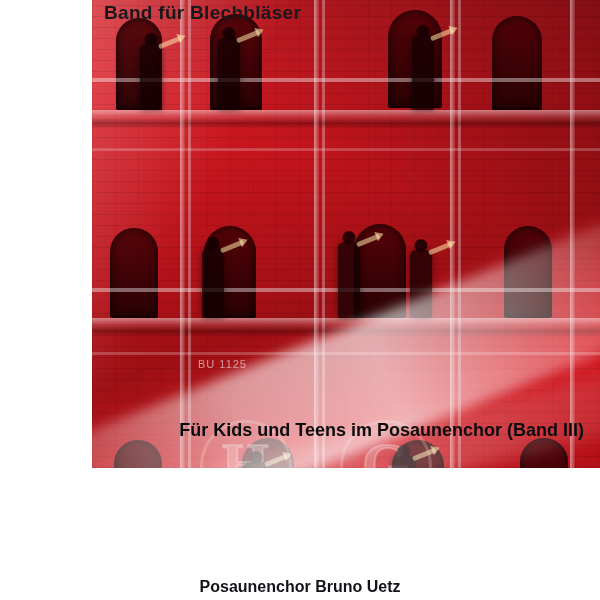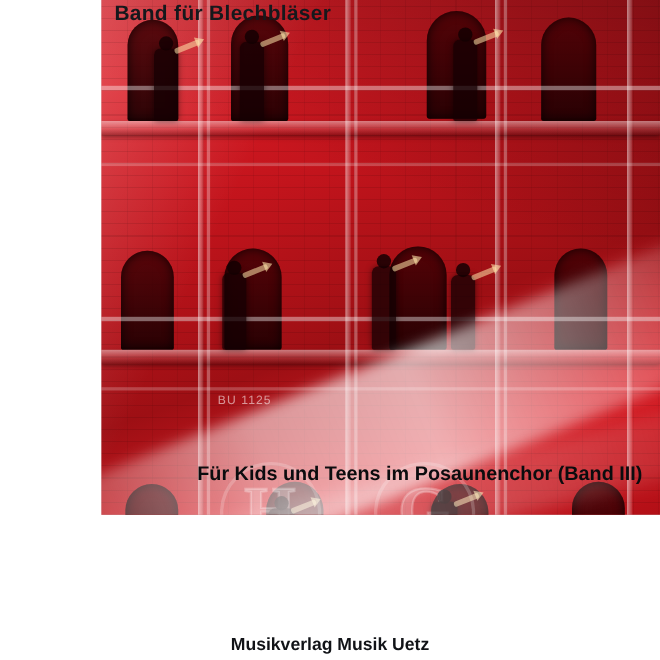--- a/index.html
+++ b/index.html
@@ -326,15 +326,15 @@
     <div class="streak2"></div>
 
     <div class="plate-number">BU 1125</div>
   </div>
 
   <div class="left-strip"></div>
   <div class="publisher-band"></div>
 
   <div class="series-title">Band für Blechbläser</div>
   <div class="subtitle">Für Kids und Teens im Posaunenchor (Band III)</div>
-  <div class="publisher">Musikverlag Musik Uetz</div>
+  <div class="publisher">Posaunenchor Bruno Uetz</div>
 
 </div>
 
 </body></html>

